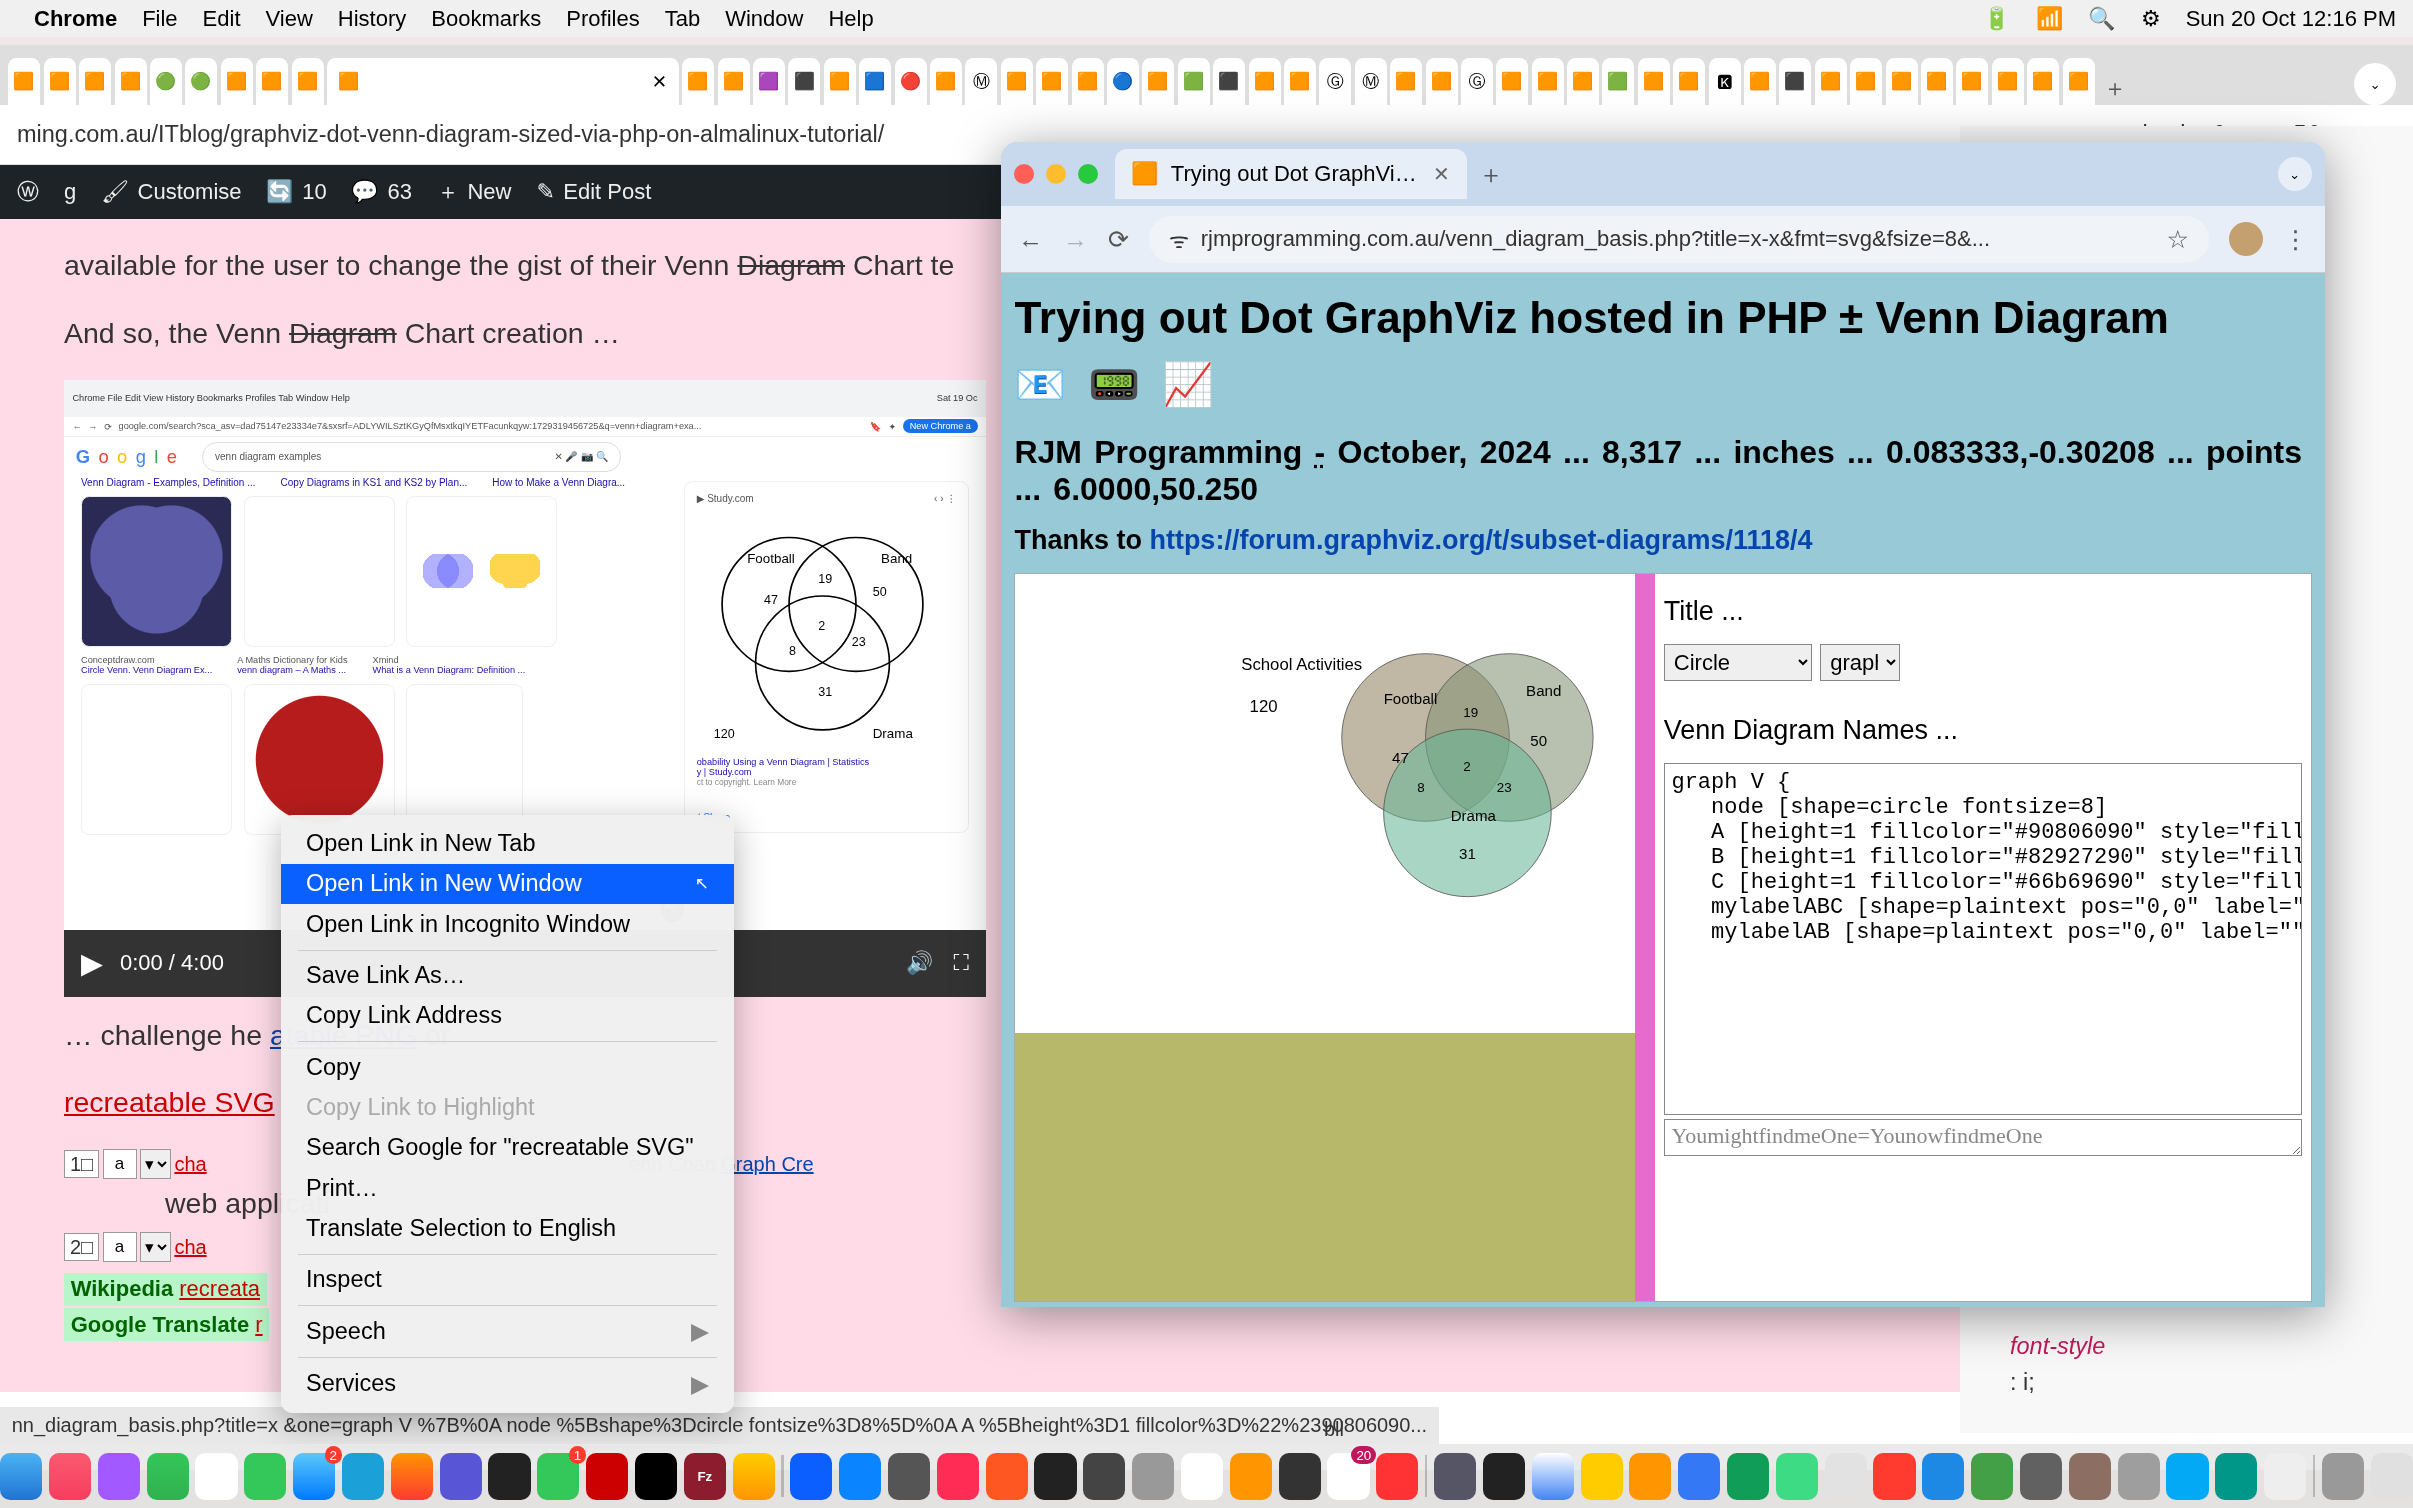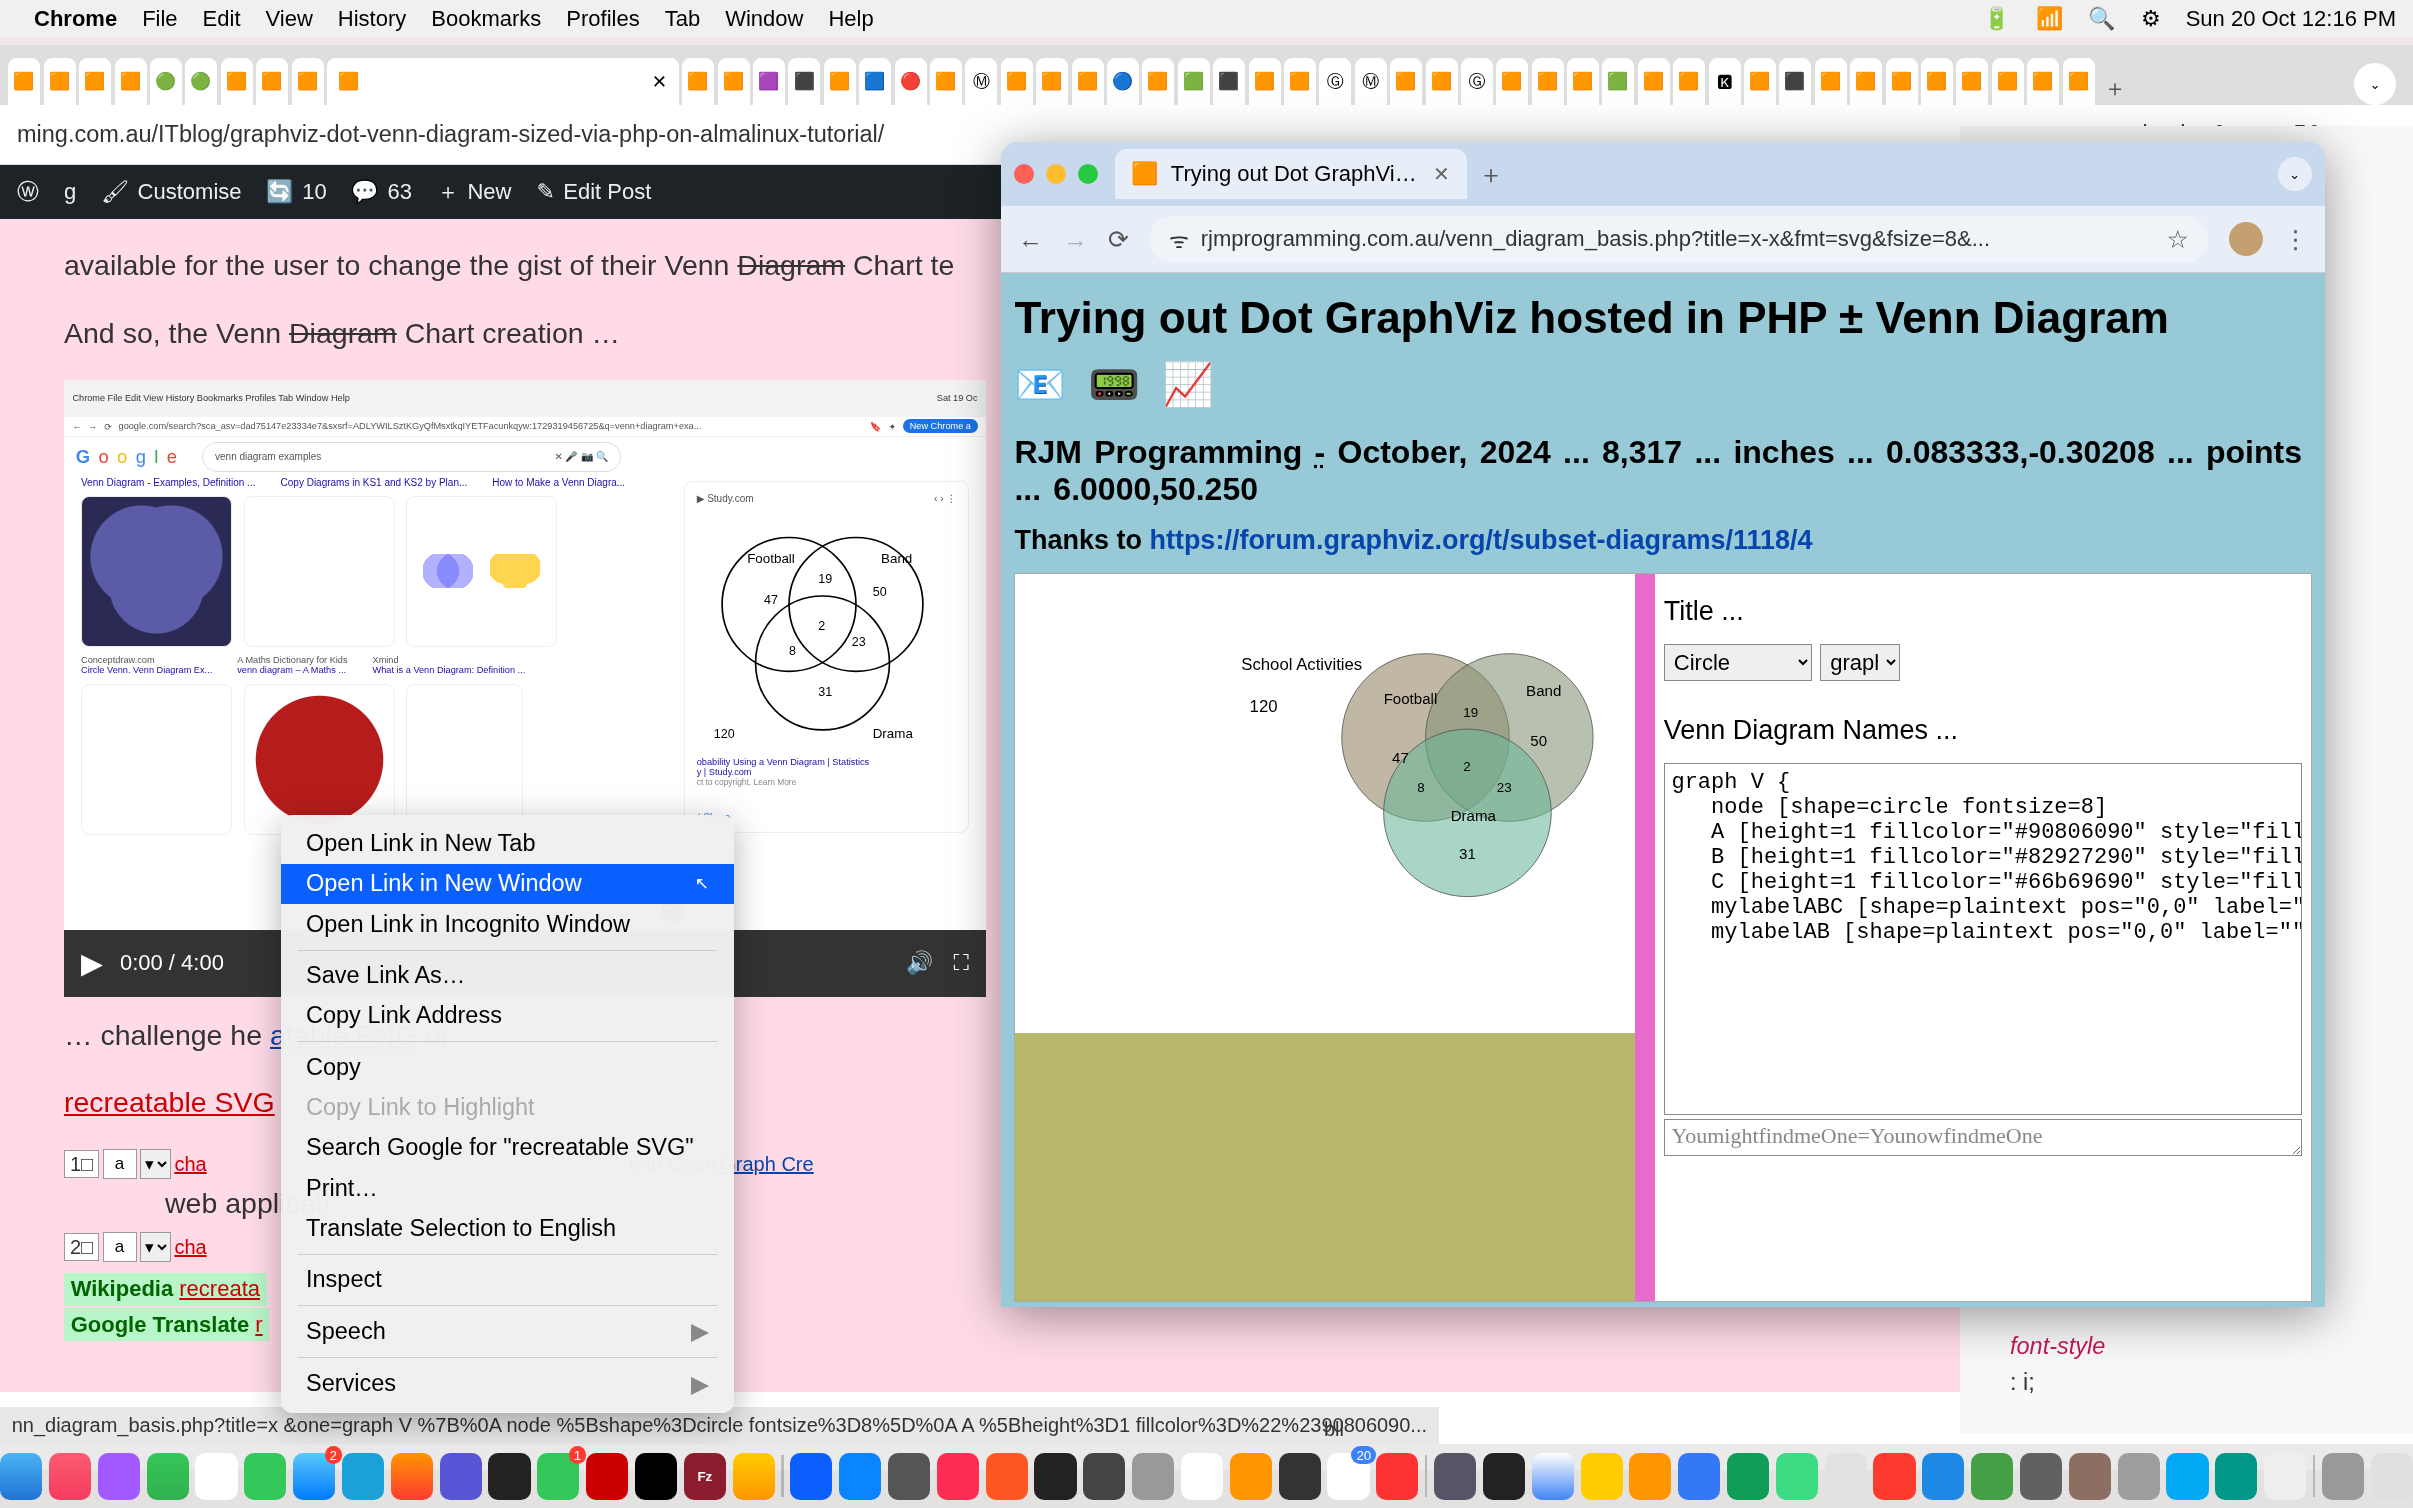--- a/index.html
+++ b/index.html
@@ -511,21 +511,21 @@
   <div class="app-icon" style="background:#555;"></div>
   <div class="app-icon" style="background:#ff2d55;"></div>
   <div class="app-icon" style="background:#ff5722;"></div>
   <div class="app-icon" style="background:#222;"></div>
   <div class="app-icon" style="background:#444;"></div>
   <div class="app-icon" style="background:#999;"></div>
   <div class="app-icon" style="background:#fff;"></div>
   <div class="app-icon" style="background:#ff9500;"></div>
   <div class="app-icon" style="background:#333;"></div>
   <div class="app-icon cal">
-      <div class="badge" style="background:#3b82f6;">20</div>
+      <div class="badge" style="background:#be185d;">20</div>
     </div>
   <div class="app-icon" style="background:#ff3333;"></div>
   <div class="sep"></div>
   <div class="app-icon" style="background:#556;"></div>
   <div class="app-icon term"></div>
   <div class="app-icon" style="background:linear-gradient(#fff,#4285f4);"></div>
   <div class="app-icon" style="background:#ffcc00;"></div>
   <div class="app-icon" style="background:#ff9500;"></div>
   <div class="app-icon" style="background:#3478f6;"></div>
   <div class="app-icon" style="background:#0f9d58;"></div>

